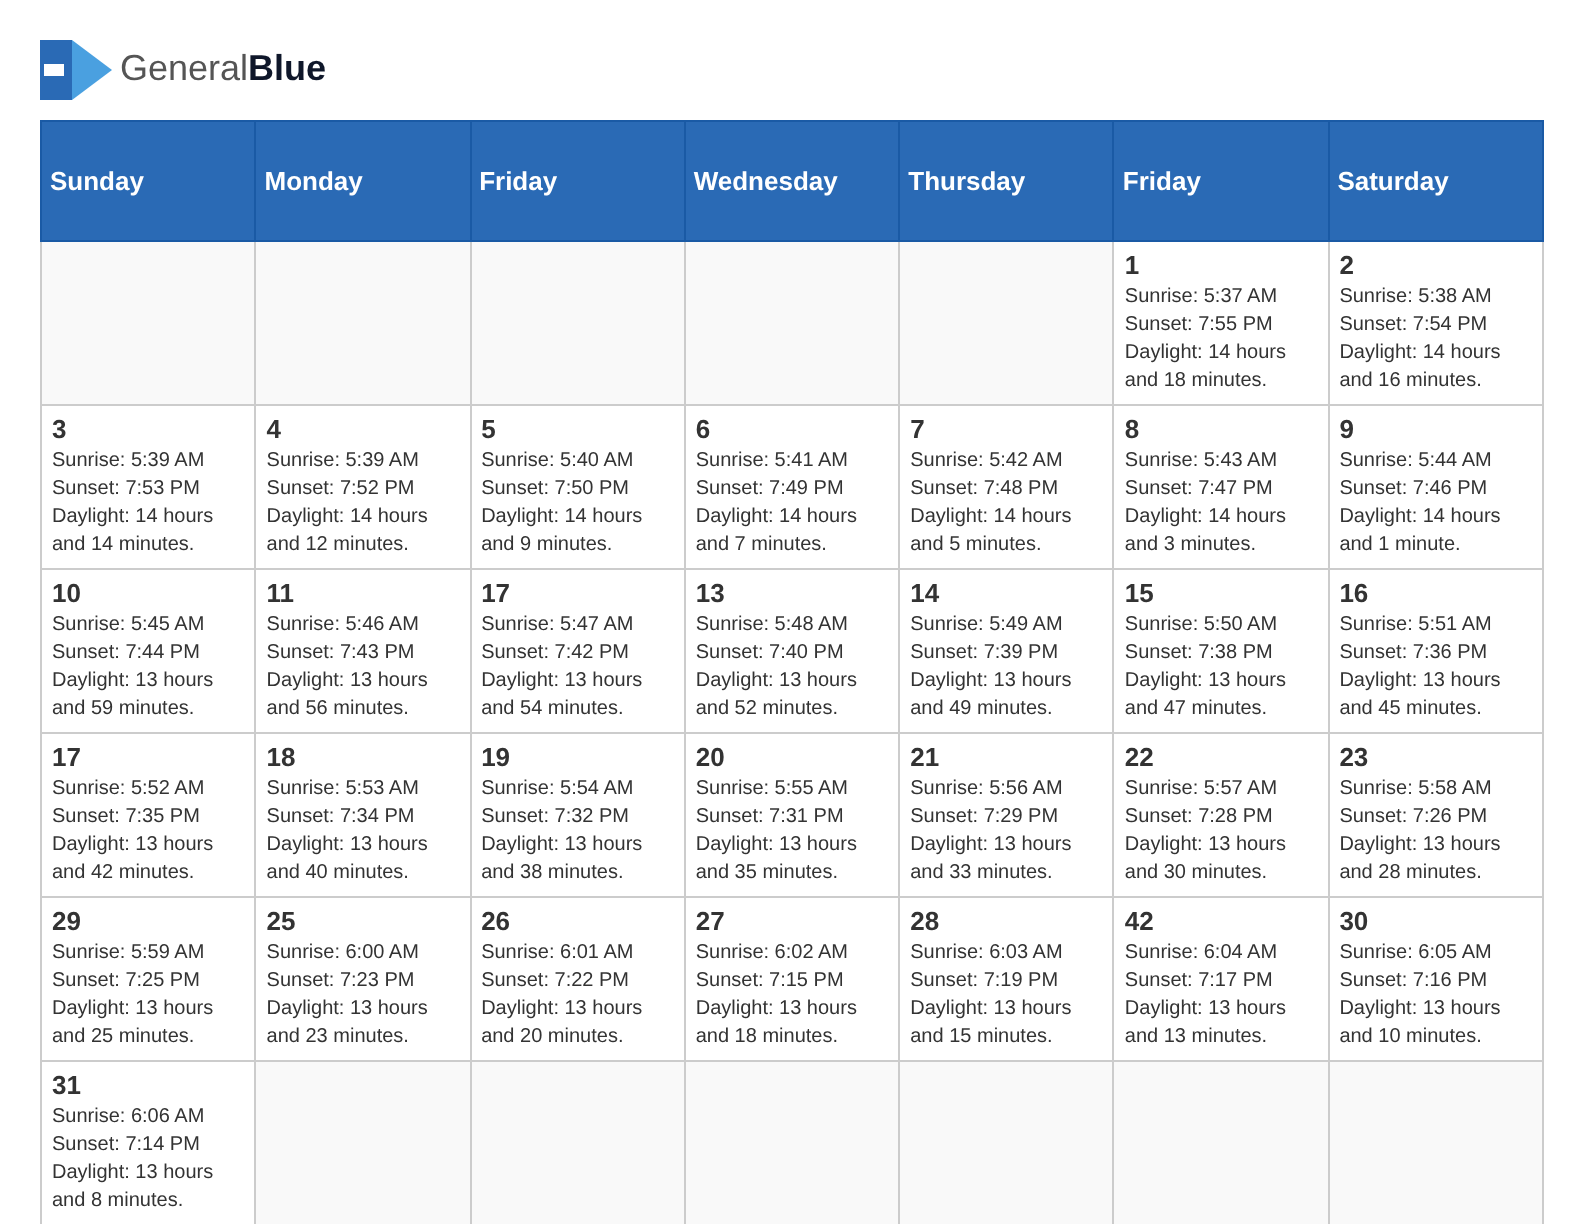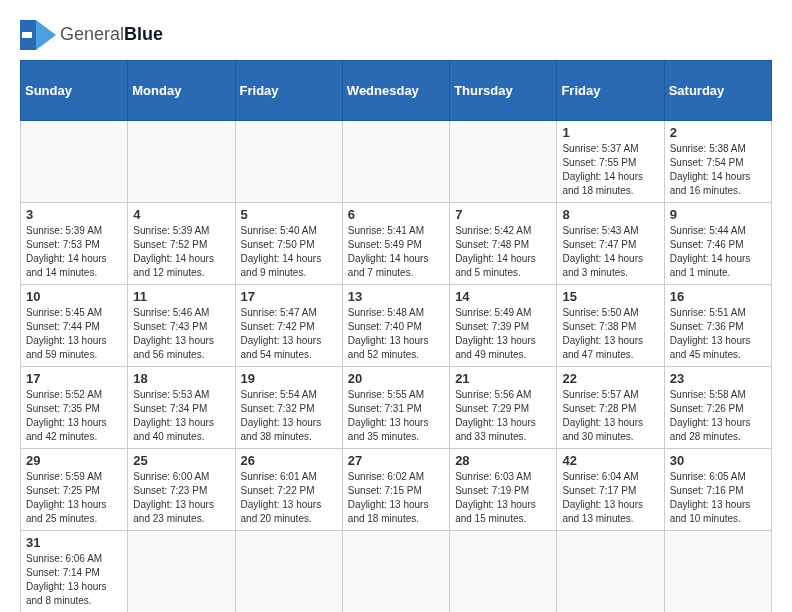--- a/index.html
+++ b/index.html
@@ -157,21 +157,21 @@
         </td>
         <td>
           <span class="day-number">5</span>
           <div class="day-info">Sunrise: 5:40 AM
 Sunset: 7:50 PM
 Daylight: 14 hours and 9 minutes.</div>
         </td>
         <td>
           <span class="day-number">6</span>
           <div class="day-info">Sunrise: 5:41 AM
-Sunset: 5:49 PM
+Sunset: 7:49 PM
 Daylight: 14 hours and 7 minutes.</div>
         </td>
         <td>
           <span class="day-number">7</span>
           <div class="day-info">Sunrise: 5:42 AM
 Sunset: 7:48 PM
 Daylight: 14 hours and 5 minutes.</div>
         </td>
         <td>
           <span class="day-number">8</span>

